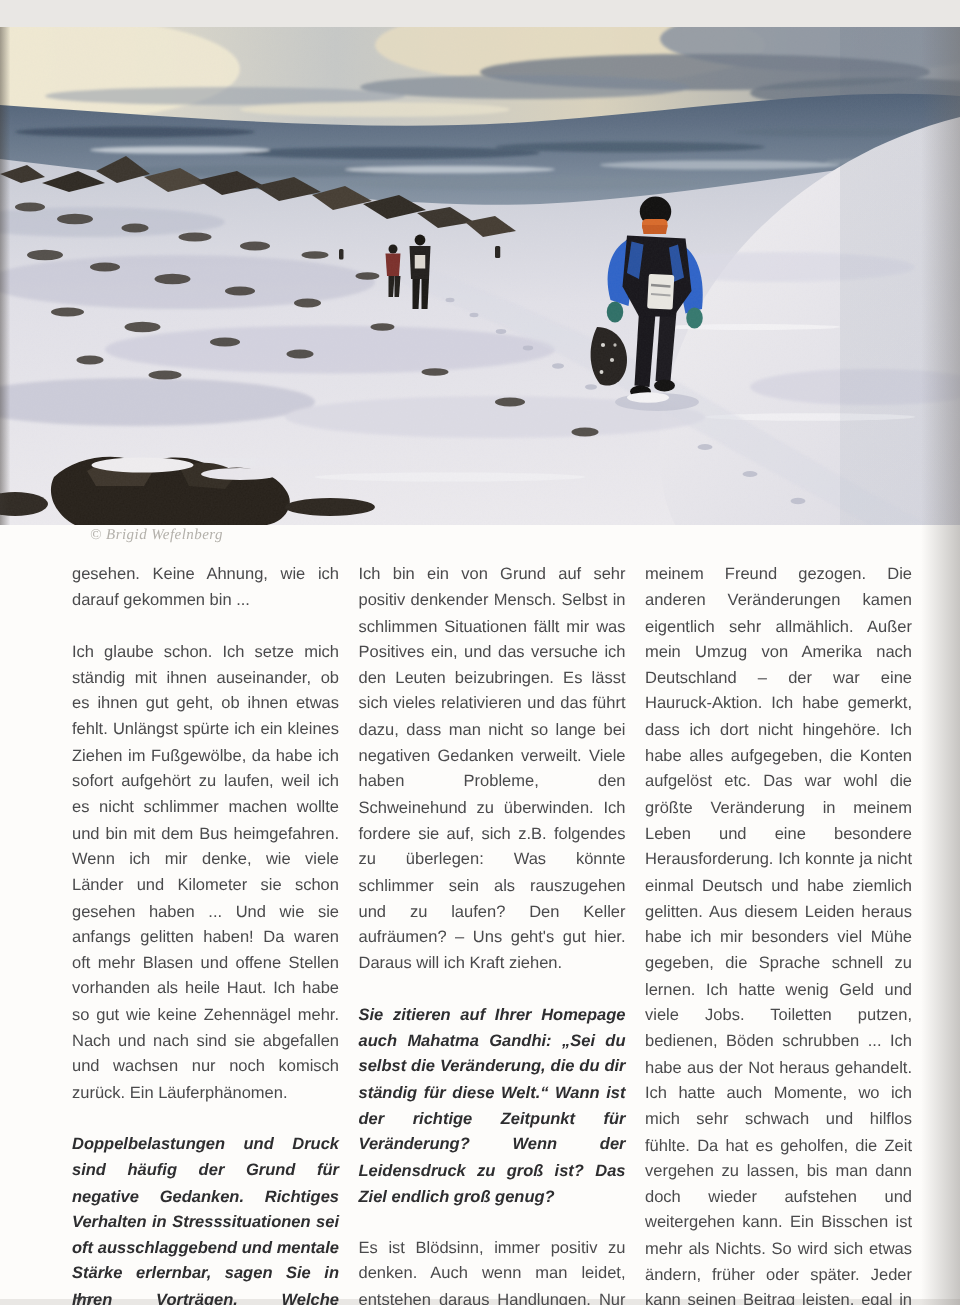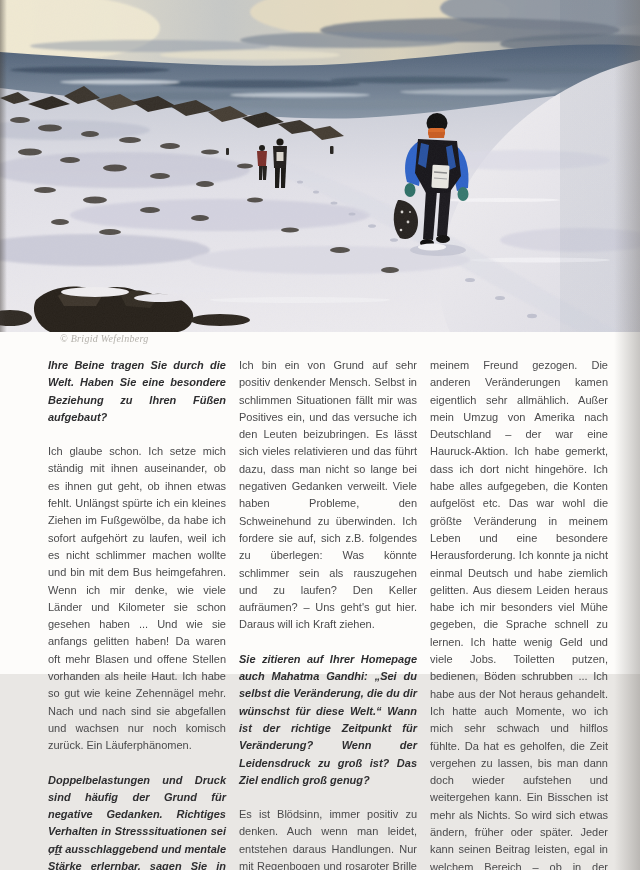--- a/index.html
+++ b/index.html
@@ -1,20 +1,21 @@
 <!DOCTYPE html>
 <html lang="de"><head>
 <meta charset="utf-8">
 <style>
   html,body{margin:0;padding:0;}
   body{width:640px;height:870px;overflow:hidden;background:#e9e7e4;}
   .page{
-    position:relative;width:640px;height:674px;
+    position:relative;width:640px;height:848px;
     background:#fdfcfa;
     font-family:"Liberation Sans",sans-serif;
+    margin-top:18px;
   }
   
   .photo{
     position:absolute;left:0;top:0;width:640px;height:332px;overflow:hidden;
     background:#dfdee4;
   }
   .photo svg{display:block;}
   
   .credit{
     position:absolute;left:60px;top:333px;
@@ -268,27 +269,27 @@
       <rect x="560" y="0" width="80" height="332" fill="url(#seaG)" opacity="0.12"></rect>
       <rect x="0" y="0" width="640" height="332" filter="url(#grain)" fill="none"></rect>
     </svg>
   </div>
   <div class="edge-left-photo"></div>
 
   <div class="credit">© Brigid Wefelnberg</div>
 
   <div class="columns">
     <div class="col">
-      <p class="question">Ihre Beine tragen Sie durch die Welt. Haben Sie eine besondere Beziehung zu Ihren Füßen aufgebaut?</p>
+      <p class="answer">gesehen. Keine Ahnung, wie ich darauf gekommen bin ...</p>
       <p class="answer">Ich glaube schon. Ich setze mich ständig mit ihnen auseinander, ob es ihnen gut geht, ob ihnen etwas fehlt. Unlängst spürte ich ein kleines Ziehen im Fußgewölbe, da habe ich sofort aufgehört zu laufen, weil ich es nicht schlimmer machen wollte und bin mit dem Bus heimgefahren. Wenn ich mir denke, wie viele Länder und Kilometer sie schon gesehen haben ... Und wie sie anfangs gelitten haben! Da waren oft mehr Blasen und offene Stellen vorhanden als heile Haut. Ich habe so gut wie keine Zehennägel mehr. Nach und nach sind sie abgefallen und wachsen nur noch komisch zurück. Ein Läuferphänomen.</p>
       <p class="question">Doppelbelastungen und Druck sind häufig der Grund für negative Gedanken. Richtiges Verhalten in Stresssituationen sei oft ausschlaggebend und mentale Stärke erlernbar, sagen Sie in Ihren Vorträgen. Welche Praktiken wenden Sie an, wenn Sie spüren, dass sich Ihre Denkmuster dunkel färben?</p>
     </div>
     <div class="col">
       <p class="answer">Ich bin ein von Grund auf sehr positiv denkender Mensch. Selbst in schlimmen Situationen fällt mir was Positives ein, und das versuche ich den Leuten beizubringen. Es lässt sich vieles relativieren und das führt dazu, dass man nicht so lange bei negativen Gedanken verweilt. Viele haben Probleme, den Schweinehund zu überwinden. Ich fordere sie auf, sich z.B. folgendes zu überlegen: Was könnte schlimmer sein als rauszugehen und zu laufen? Den Keller aufräumen? – Uns geht's gut hier. Daraus will ich Kraft ziehen.</p>
-      <p class="question">Sie zitieren auf Ihrer Homepage auch Mahatma Gandhi: „Sei du selbst die Veränderung, die du dir wünschst für diese Welt.“ Wann ist der richtige Zeitpunkt für Veränderung? Wenn der Leidensdruck zu groß ist? Das Ziel endlich groß genug?</p>
+      <p class="question">Sie zitieren auf Ihrer Homepage auch Mahatma Gandhi: „Sei du selbst die Veränderung, die du dir ständig für diese Welt.“ Wann ist der richtige Zeitpunkt für Veränderung? Wenn der Leidensdruck zu groß ist? Das Ziel endlich groß genug?</p>
       <p class="answer">Es ist Blödsinn, immer positiv zu denken. Auch wenn man leidet, entstehen daraus Handlungen. Nur mit Regenbogen und rosaroter Brille kommt keine Veränderung zustande. Ich habe z.B. eine ziemliche Achterbahnfahrt mit meinen Kindern erlebt. Als sie ausgezogen sind, war die Wohnung zu groß. Da hab ich es alleine gar nicht ausgehalten. Ich bin jetzt zu</p>
     </div>
     <div class="col">
       <p class="answer">meinem Freund gezogen. Die anderen Veränderungen kamen eigentlich sehr allmählich. Außer mein Umzug von Amerika nach Deutschland – der war eine Hauruck-Aktion. Ich habe gemerkt, dass ich dort nicht hingehöre. Ich habe alles aufgegeben, die Konten aufgelöst etc. Das war wohl die größte Veränderung in meinem Leben und eine besondere Herausforderung. Ich konnte ja nicht einmal Deutsch und habe ziemlich gelitten. Aus diesem Leiden heraus habe ich mir besonders viel Mühe gegeben, die Sprache schnell zu lernen. Ich hatte wenig Geld und viele Jobs. Toiletten putzen, bedienen, Böden schrubben ... Ich habe aus der Not heraus gehandelt. Ich hatte auch Momente, wo ich mich sehr schwach und hilflos fühlte. Da hat es geholfen, die Zeit vergehen zu lassen, bis man dann doch wieder aufstehen und weitergehen kann. Ein Bisschen ist mehr als Nichts. So wird sich etwas ändern, früher oder später. Jeder kann seinen Beitrag leisten, egal in welchem Bereich – ob in der Umwelt oder im Umgang mit anderen Menschen – dann wird sich etwas verändern.</p>
 
     </div>
   </div>
 
   <div class="page-number">72</div>
 

